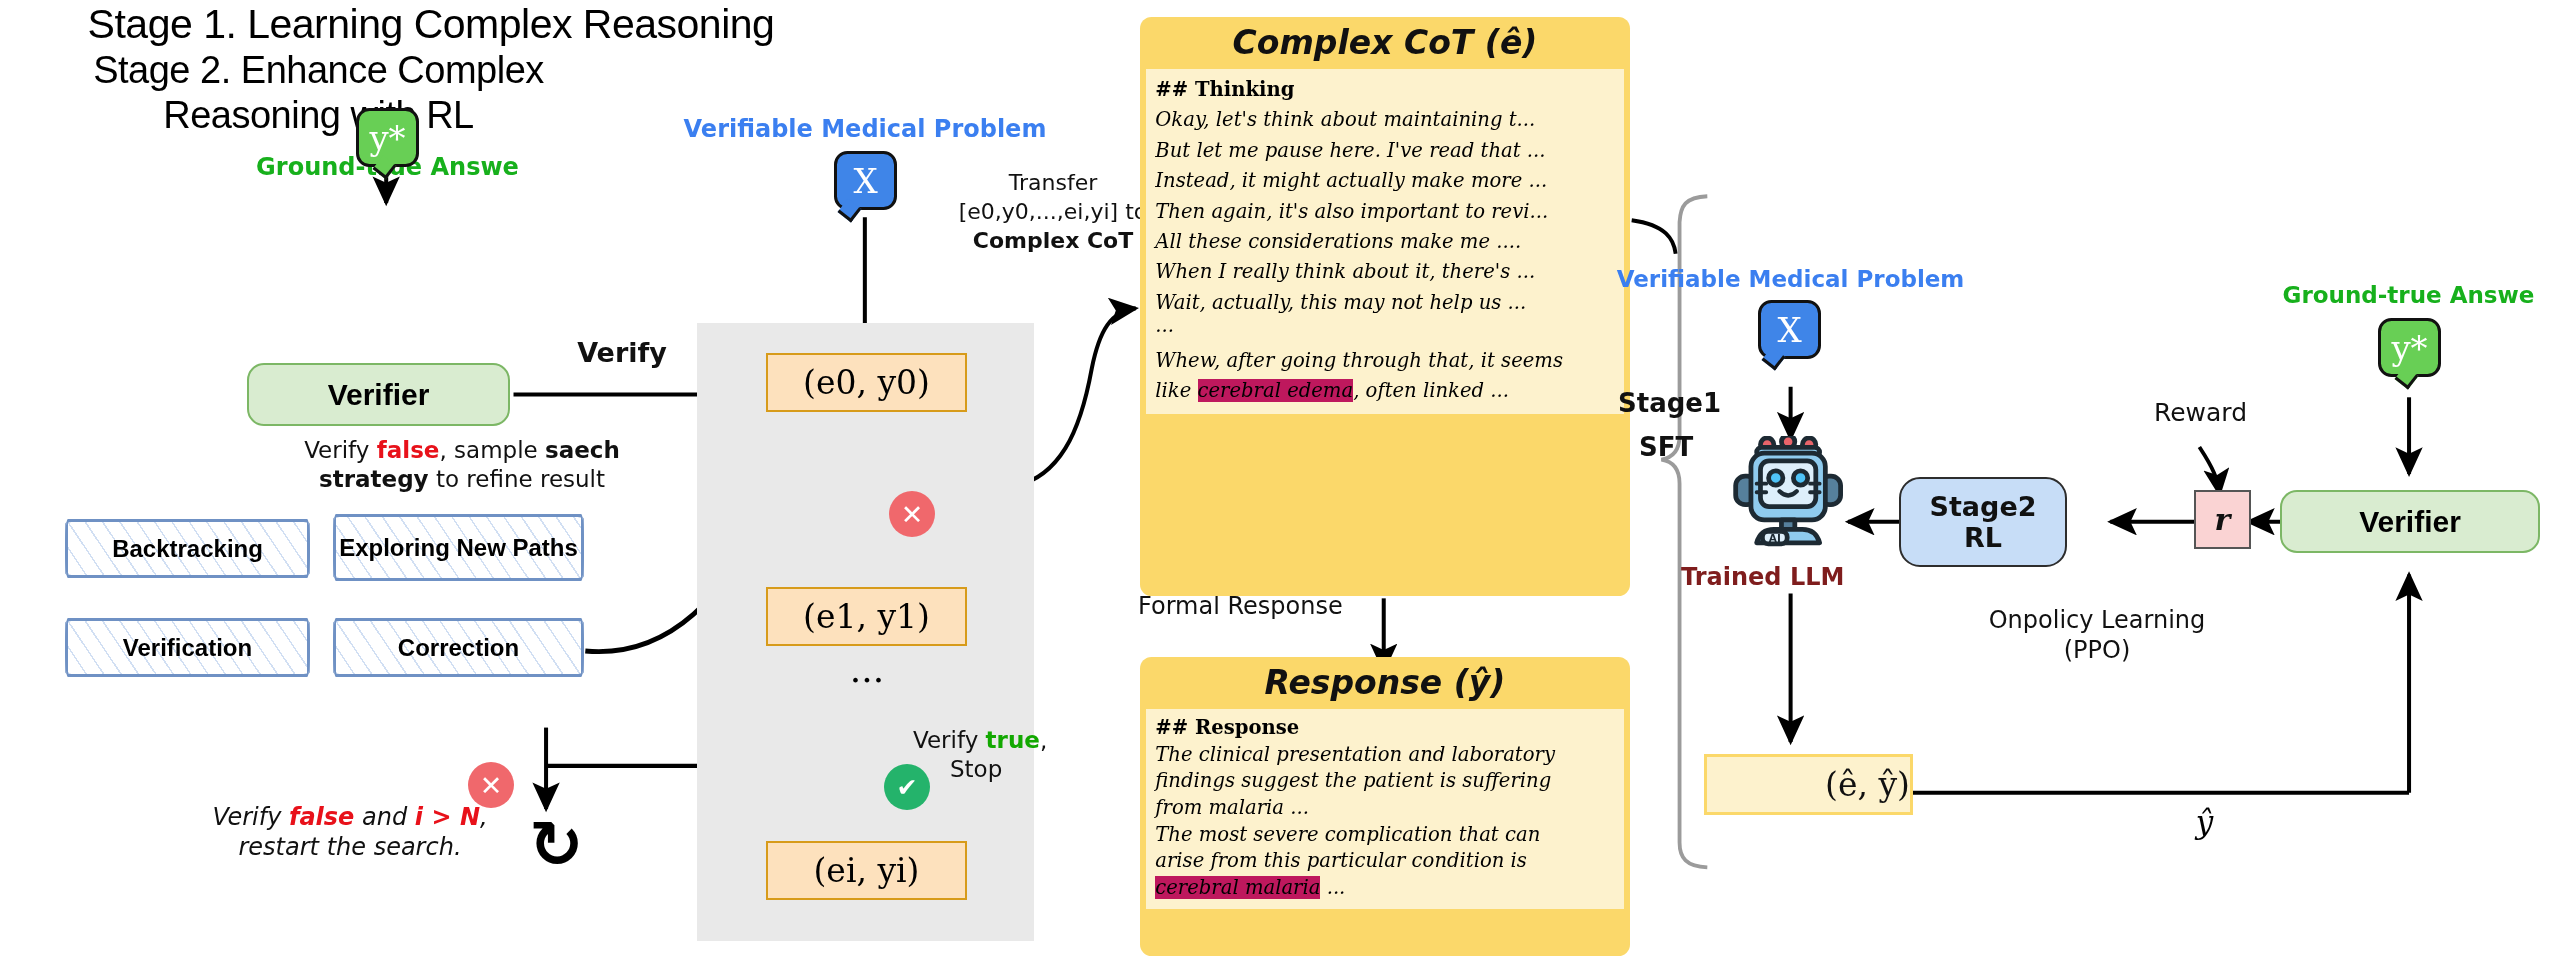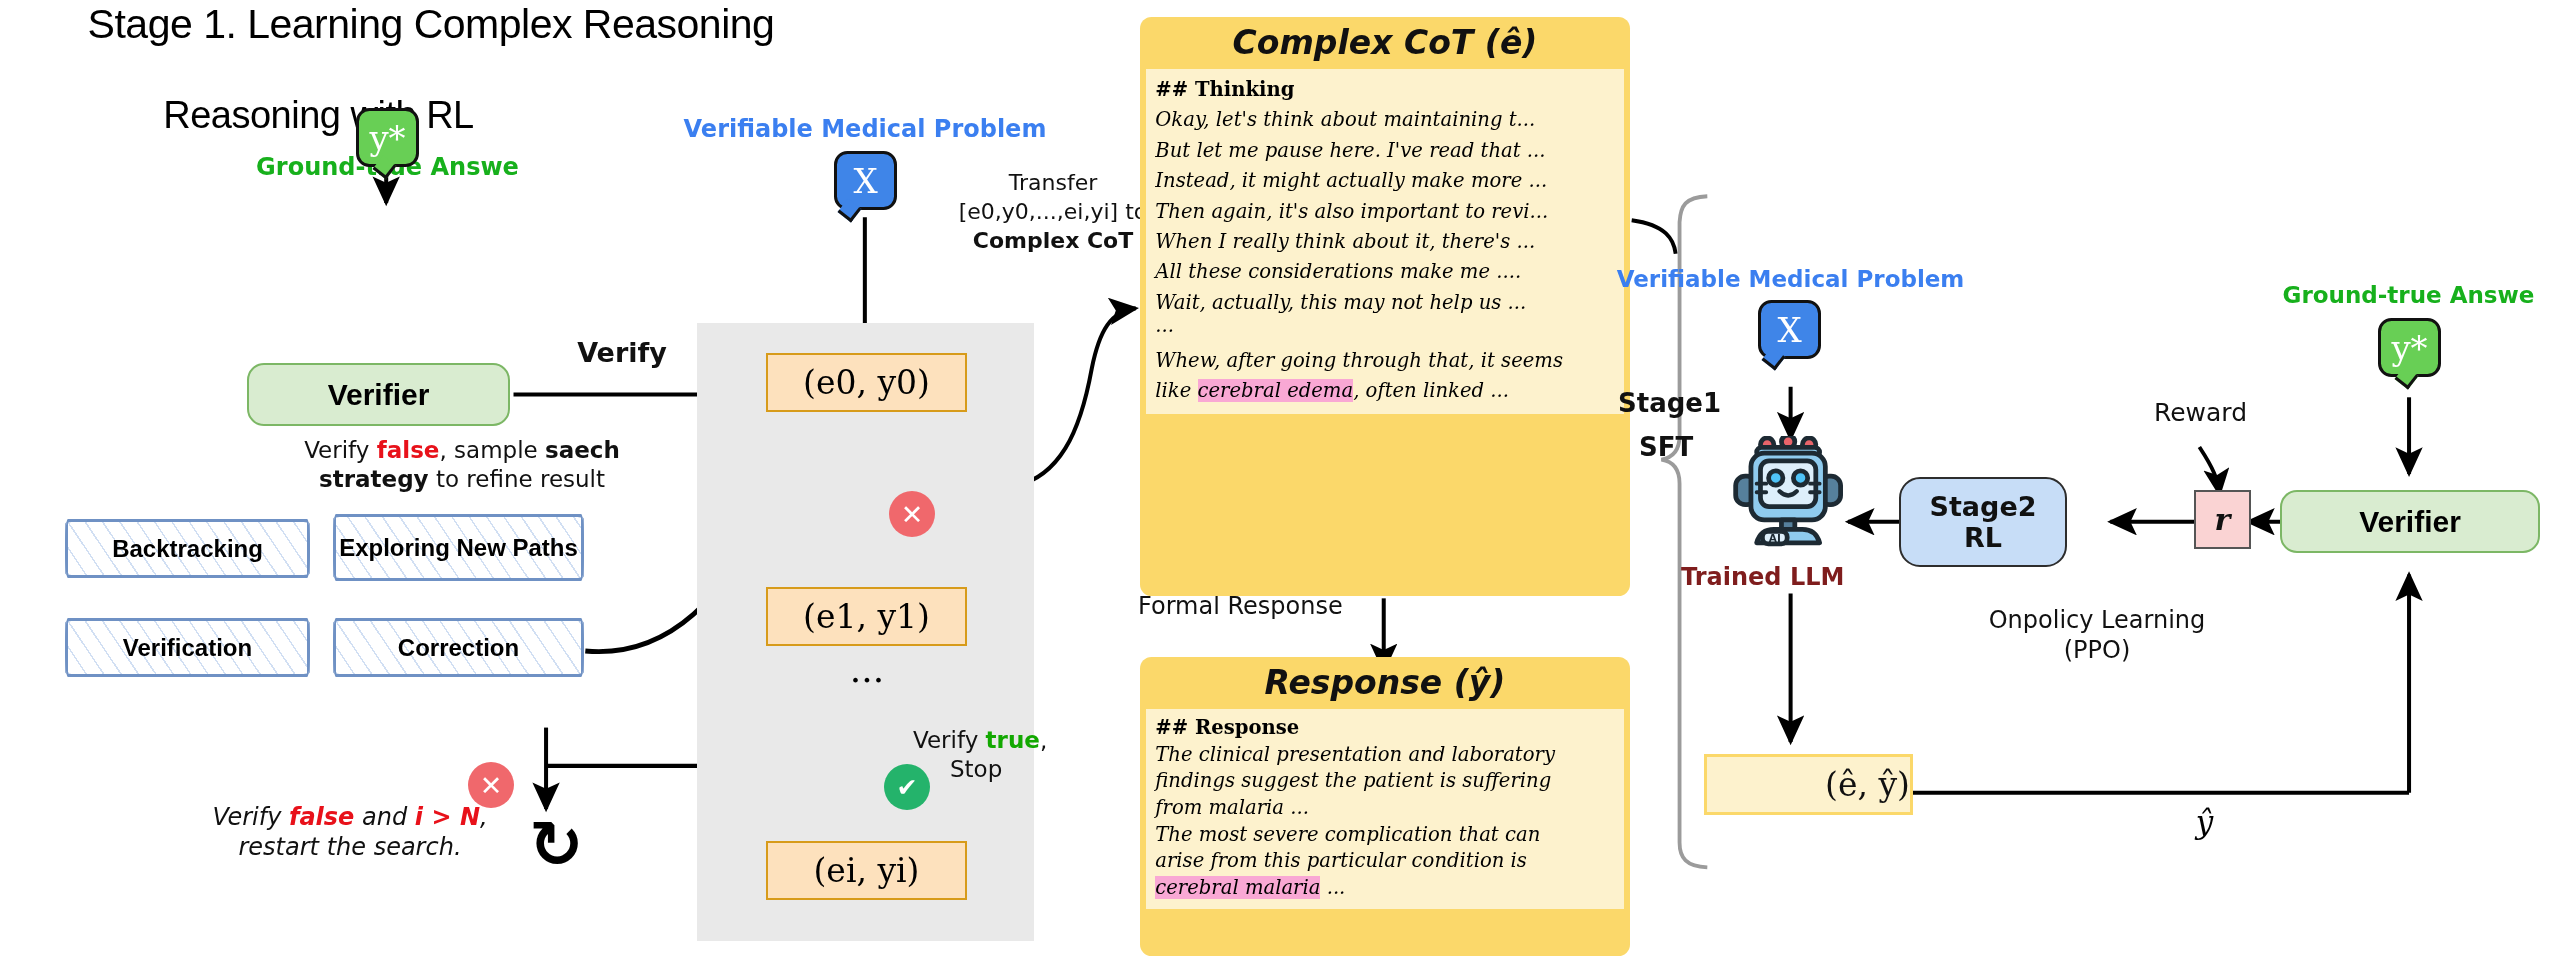--- a/index.html
+++ b/index.html
@@ -58,21 +58,21 @@
 
   
   .card{position:absolute;border-radius:11.5px;overflow:hidden;
         background:#fbd86a;box-shadow:0 0 0 0 transparent;}
   .card-hd{text-align:center;font-family:"DejaVu Sans",sans-serif;font-weight:bold;
            color:#111;padding:5.7px 0 7.7px;font-style:italic;}
   .card-bd{background:#fdf2cd;margin:0 5.7px 5.7px;padding:5.7px 9.6px 7.7px;
            font-family:"DejaVu Serif",serif;}
   .card-bd .hh{font-weight:bold;font-style:normal;display:block;}
   .card-bd .ln{font-style:italic;display:block;white-space:nowrap;}
-  .hl{background:#f9a8d4;}
+  .hl{background:#be185d;}
 
   
   .rl-box{position:absolute;background:#c7ddf7;border:2.9px solid #2d2d2d;
           border-radius:21px;display:flex;align-items:center;justify-content:center;
           text-align:center;font-family:"DejaVu Sans",sans-serif;font-weight:bold;
           color:#111;line-height:1.15;box-sizing:border-box;}
   .r-box{position:absolute;background:#fad3d3;border:2.9px solid #555;
          display:flex;align-items:center;justify-content:center;
          font-family:"DejaVu Serif",serif;font-style:italic;font-weight:bold;
          color:#111;box-sizing:border-box;}
@@ -236,22 +236,22 @@
      text-align:left;font-size:24px;">Formal Response</div>
 
 <div class="card" style="left:1140px;top:17px;width:490px;height:579px;">
   <div class="card-hd" style="font-size:33px;">Complex CoT (ê)</div>
   <div class="card-bd" style="font-size:19.6px;line-height:1.55;">
     <span class="hh">## Thinking</span>
     <span class="ln">Okay, let's think about maintaining t...</span>
     <span class="ln">But let me pause here. I've read that  ...</span>
     <span class="ln">Instead, it might actually make more  ...</span>
     <span class="ln">Then again, it's also important to revi...</span>
+    <span class="ln">All these considerations make me  ....</span>
     <span class="ln">When I really think about it, there's  ...</span>
-    <span class="ln">All these considerations make me  ....</span>
     <span class="ln">Wait, actually, this may not help us ...</span>
     <span class="ln" style="line-height:.85;">...</span>
     <span class="ln" style="margin-top:11.5px;">Whew, after going through that, it seems</span>
     <span class="ln">
       <i>like </i><i class="hl">cerebral edema</i><i>, often linked  ...</i>
     </span>
   </div>
 </div>
 
 <div class="card" style="left:1140px;top:657px;width:490px;height:299px;">
@@ -263,21 +263,21 @@
     <span class="ln">from malaria ...</span>
     <span class="ln">The most severe complication that can</span>
     <span class="ln">arise from this particular condition is</span>
     <span class="ln">
       <i class="hl">cerebral malaria</i><i> ...</i>
     </span>
   </div>
 </div>
 
 <div class="title" style="left:1789px;top:101px;width:637px;font-size:38px;">
-  <br>
+  <span>Stage 2. Enhance Complex</span><br>
   <span>Reasoning with RL</span>
 </div>
 
 <div class="hand" style="position:absolute;left:1618px;top:381px;width:177px;font-size:26px;text-align:left;line-height:1.7;">
   <span>Stage1</span><br>
   <span style="margin-left:21px;">SFT</span>
 </div>
 
 <div class="blue-lbl" style="position:absolute;left:1604px;top:266px;width:373px;
      text-align:center;font-size:23px;">Verifiable Medical Problem</div>

